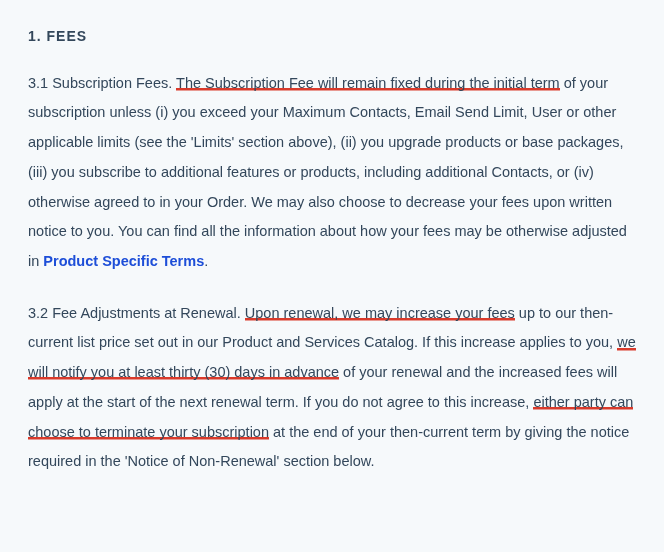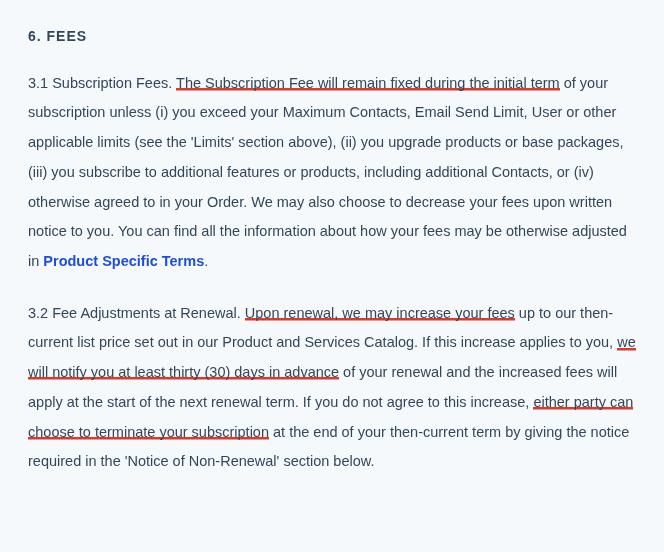--- a/index.html
+++ b/index.html
@@ -27,21 +27,21 @@
     background-image: linear-gradient(to right, #d93a2b, #d93a2b);
     background-repeat: no-repeat;
     background-position: 0 92%;
     background-size: 100% 2.5px;
     padding-bottom: 1px;
   }
 </style>
 </head>
 <body>
 
-<div class="heading">6.  FEES</div>
+<div class="heading">1.  FEES</div>
 
 <div class="para">
   <span>3.1  Subscription Fees. </span><span class="u">The Subscription Fee will remain fixed during the initial term</span><span> of your subscription unless (i) you exceed your Maximum Contacts, Email Send Limit, User or other applicable limits (see the 'Limits' section above), (ii) you upgrade products or base packages, (iii) you subscribe to additional features or products, including additional Contacts, or (iv) otherwise agreed to in your Order. We may also choose to decrease your fees upon written notice to you. You can find all the information about how your fees may be otherwise adjusted in </span><span class="link">Product Specific Terms</span><span>.</span>
 </div>
 
 <div class="para">
   <span>3.2  Fee Adjustments at Renewal. </span><span class="u">Upon renewal, we may increase your fees</span><span> up to our then-current list price set out in our Product and Services Catalog. If this increase applies to you, </span><span class="u">we will notify you at least thirty (30) days in advance</span><span> of your renewal and the increased fees will apply at the start of the next renewal term. If you do not agree to this increase, </span><span class="u">either party can choose to terminate your subscription</span><span> at the end of your then-current term by giving the notice required in the 'Notice of Non-Renewal' section below.</span>
 </div>
 
 </body></html>

